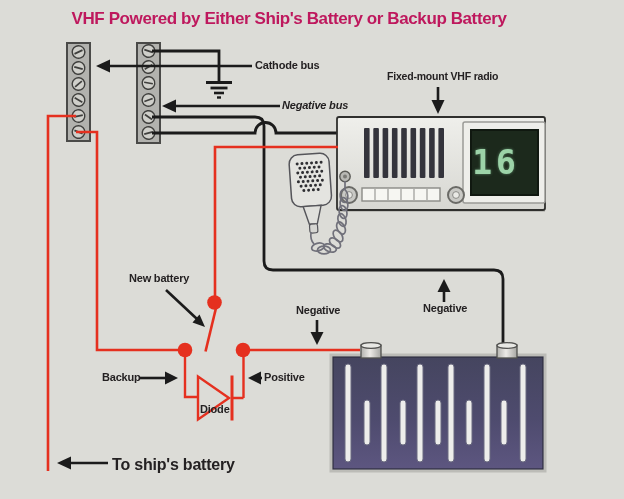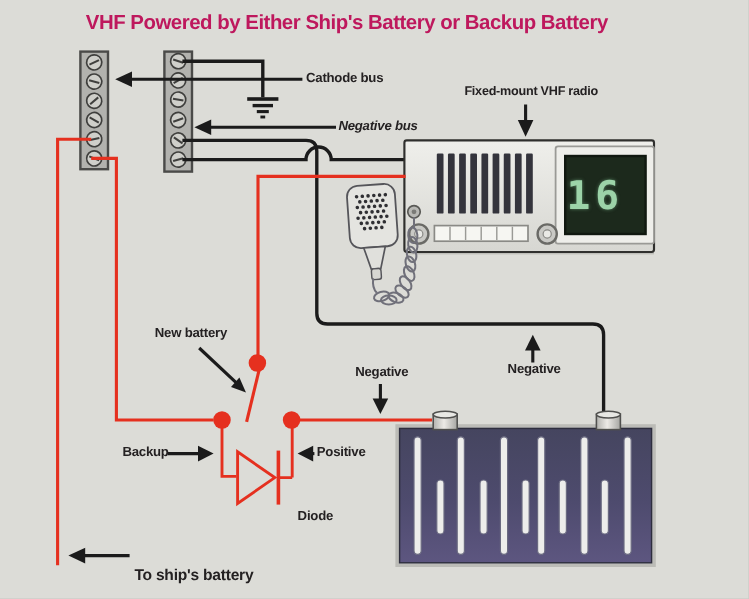--- a/index.html
+++ b/index.html
@@ -10,41 +10,41 @@
   .stage svg{position:absolute;left:0;top:0;}
   .title{
     position:absolute;top:9px;left:0;width:578px;text-align:center;
     font-size:17px;font-weight:bold;color:#be185d;letter-spacing:-0.4px;white-space:nowrap;
   }
   .lbl{
     position:absolute;font-weight:bold;font-size:11px;color:#242122;
     letter-spacing:-0.2px;white-space:nowrap;
   }
   .lbl.small{font-size:10.5px;}
-  .lbl.med{font-size:13px;margin-top:15px;}
+  .lbl.med{font-size:16px;}
   .credit{
     position:absolute;top:482px;right:6px;font-style:italic;font-size:10.5px;
     color:#64625e;letter-spacing:0.4px;white-space:nowrap;
   }
   .digits{
     position:absolute;left:471px;top:130px;width:50px;height:65px;
     display:flex;align-items:center;justify-content:center;
     font-family:"DejaVu Sans Mono",monospace;font-weight:bold;font-size:33px;
     color:#9cd3a8;letter-spacing:4px;text-shadow:0 0 3px rgba(140,210,160,.55);
   }
   
   .p-positive-bus{left:255px;top:59px;}
   .p-negative-bus{left:282px;top:99px;font-style:italic;}
   .p-vhf-radio{left:387px;top:70px;}
   .p-new-switch{left:129px;top:272px;}
   .p-positive{left:296px;top:304px;}
   .p-negative{left:423px;top:302px;}
   .p-anode{left:102px;top:371px;}
   .p-cathode{left:264px;top:371px;}
-  .p-diode{left:200px;top:424px;margin-left:48px;}
+  .p-diode{left:200px;top:403px;}
   .p-ships-battery{left:112px;top:456px;}
 </style>
 </head>
 <body>
 
 <div class="stage">
 
   <svg width="624" height="499" viewBox="0 0 624 499">
     <defs>
       <linearGradient id="radioGrad" x1="0" y1="0" x2="0" y2="1">

